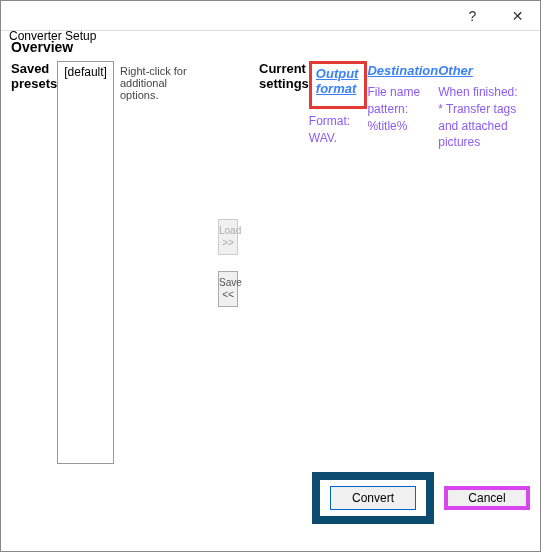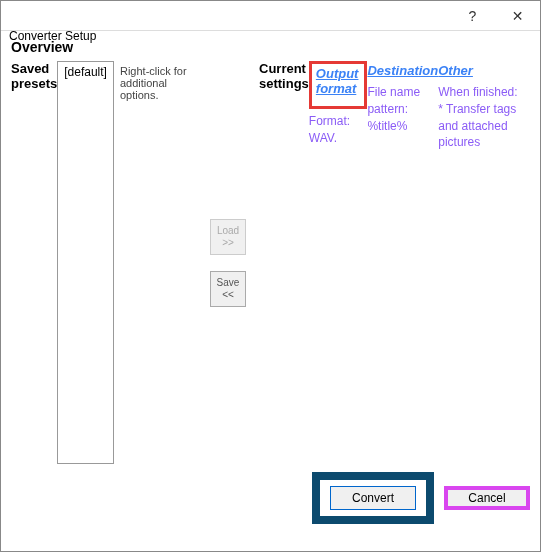--- a/index.html
+++ b/index.html
@@ -9,21 +9,21 @@
     .titlebar-btn { width: 45px; height: 30px; display: flex; align-items: center; justify-content: center; font-size: 14px; color: #333; }
     .content { padding: 6px 10px 27px 10px; height: calc(100% - 30px); display: flex; flex-direction: column; }
     .overview { font-weight: bold; font-size: 14px; padding: 2px 0 6px 0; }
     .main { flex: 1; display: flex; gap: 8px; }
     .left-col { display: flex; width: 190px; }
     .section-heading { font-weight: bold; font-size: 13px; padding-bottom: 2px; }
     .listbox { flex: 1; border: 1px solid #999; background: #fff; padding: 2px; font-size: 12px; }
     .list-item { padding: 1px 4px; }
     .hint { font-size: 11px; color: #444; padding: 4px 6px 0 6px; }
     .mid-col { width: 38px; display: flex; flex-direction: column; justify-content: center; gap: 16px; align-items: center; }
-    .small-btn { width: 36px; height: 36px; border: 1px solid #aaa; background: #f0f0f0; font-size: 10px; line-height: 1.2; text-align: center; display: flex; flex-direction: column; justify-content: center; color: #555; }
+    .small-btn { width: 20px; height: 36px; border: 1px solid #aaa; background: #f0f0f0; font-size: 10px; line-height: 1.2; text-align: center; display: flex; flex-direction: column; justify-content: center; color: #555; }
     .small-btn.disabled { color: #aaa; border-color: #ccc; }
     .right-col { flex: 1; display: flex; padding-left: 4px; }
     .setting-block { margin-bottom: 50px; }
     .setting-block.last { margin-bottom: 10px; }
     .link { color: #3b82f6; text-decoration: underline; font-weight: bold; font-size: 13px; display: inline-block; margin-bottom: 6px; font-style: italic; }
     .setting-text { font-size: 12px; color: #8b5cf6; line-height: 1.4; }
     .red-box { border: 3px solid #e53935; padding: 2px 6px 4px 4px; display: inline-block; }
     .footer { display: flex; justify-content: flex-end; gap: 10px; padding-top: 8px; align-items: center; }
     .btn { min-width: 86px; height: 24px; border: 4px solid #d946ef; background: #f0f0f0; font-size: 12px; display: flex; align-items: center; justify-content: center; }
     .btn.primary { border: 1px solid #0066cc; }

